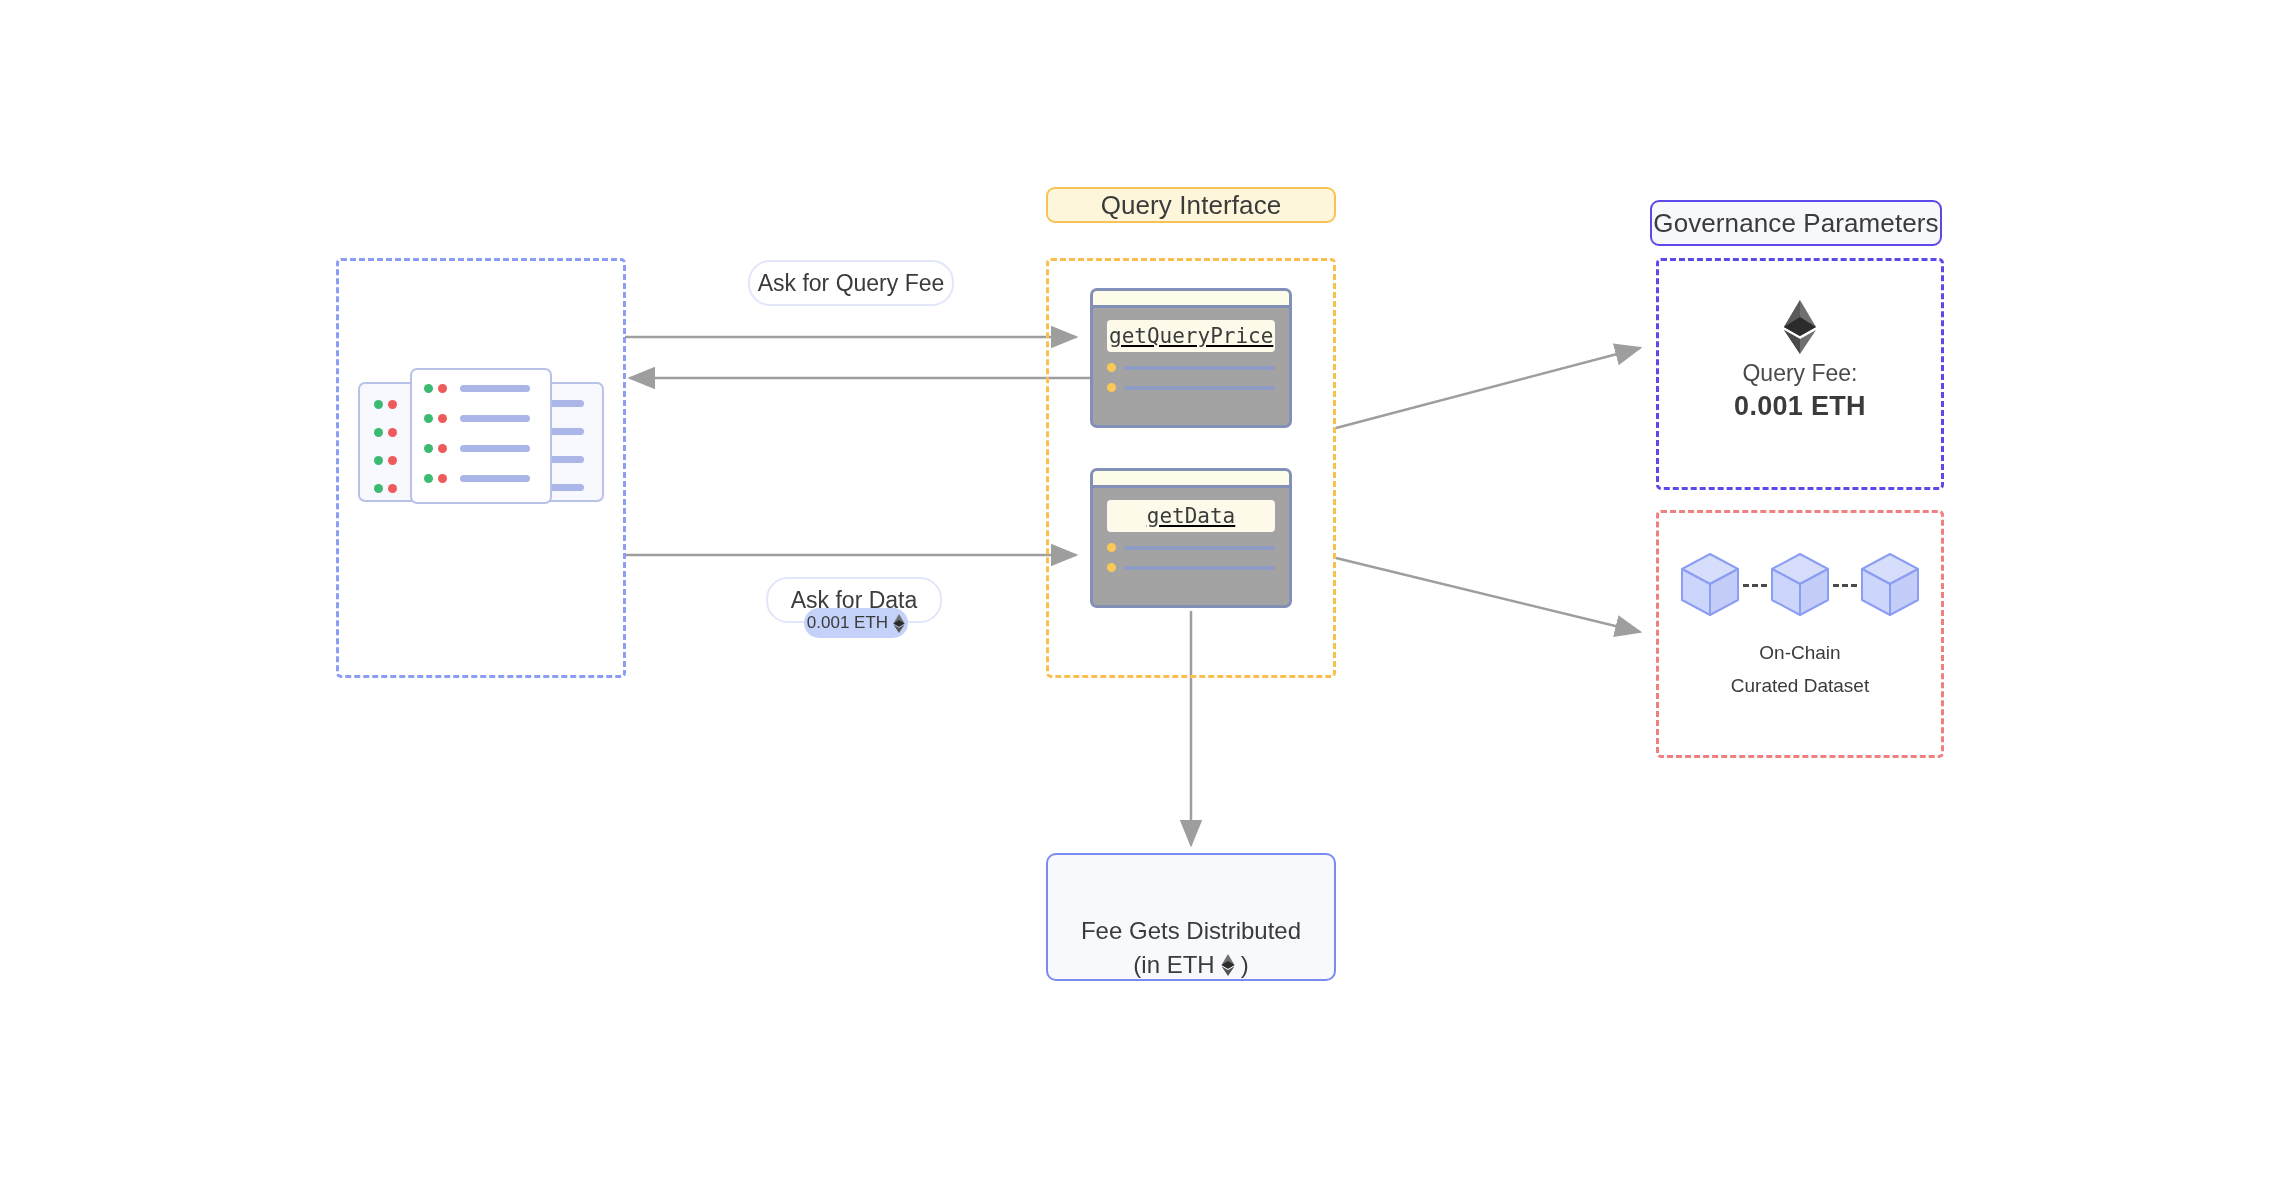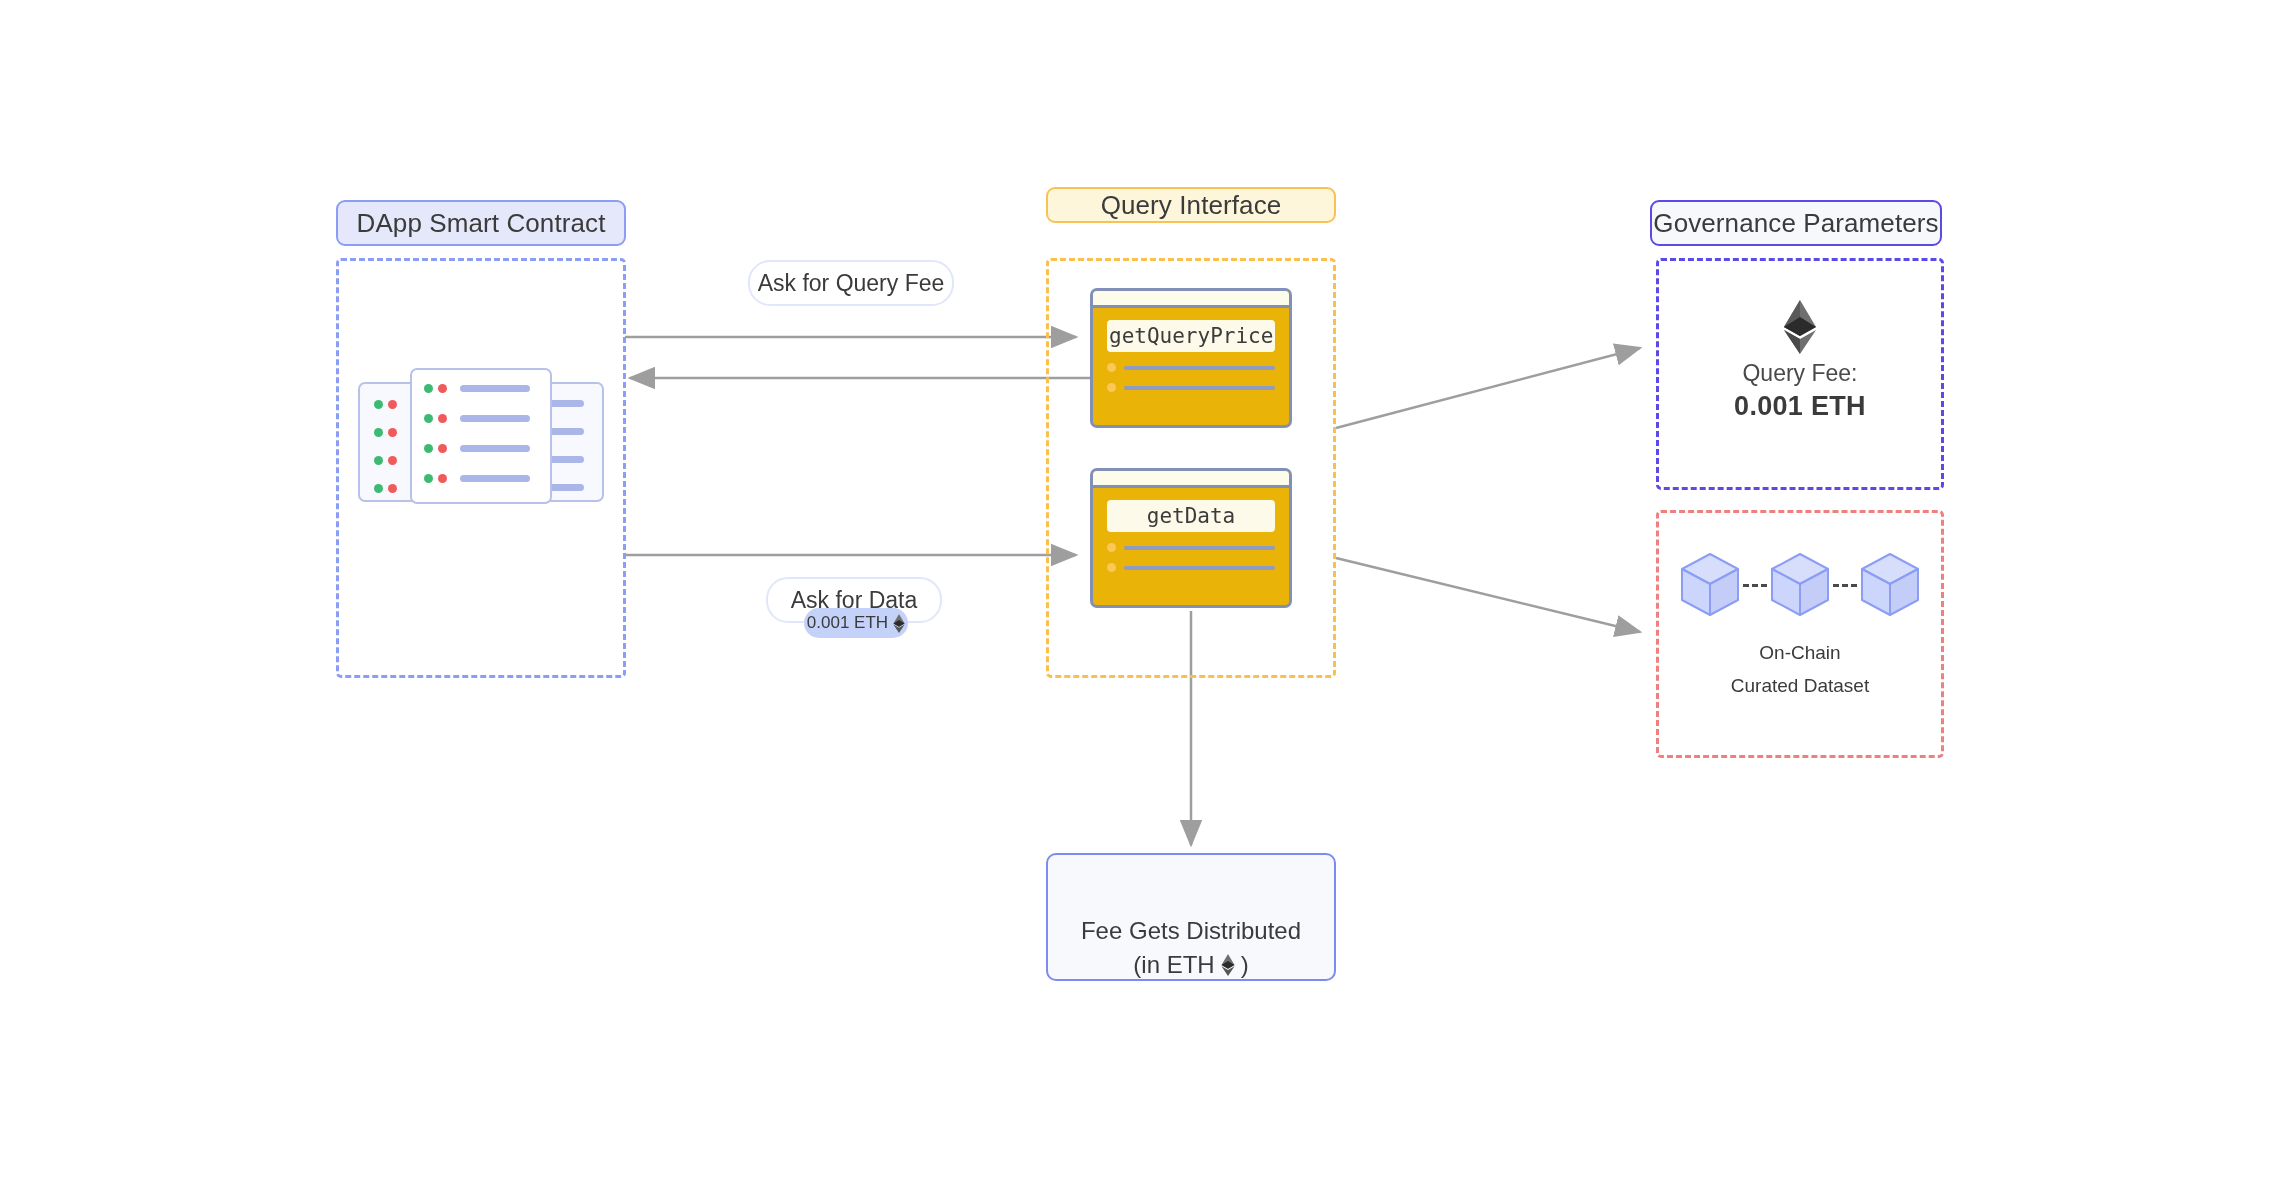--- a/index.html
+++ b/index.html
@@ -101,24 +101,25 @@
   .bar {
     height: 7px;
     border-radius: 4px;
     background: #aab5e8;
   }
 
   
   .method-card {
     position: absolute;
     box-sizing: border-box;
-    background: #eab308;
+    background: #a3a3a3;
     border: 3px solid #8290b8;
     border-radius: 7px;
     overflow: hidden;
+    text-decoration: underline;
   }
   .mc-price { left: 1090px; top: 288px; width: 202px; height: 140px; }
   .mc-data  { left: 1090px; top: 468px; width: 202px; height: 140px; }
   .mc-titlebar {
     height: 14px;
     background: #fdfbe9;
     border-bottom: 3px solid #8290b8;
   }
   .mc-body {
     padding: 12px 14px 10px 14px;
@@ -280,21 +281,20 @@
 
     <line x1="625" y1="555" x2="1076" y2="555" stroke="#9e9e9e" stroke-width="2.5" marker-end="url(#ah)"></line>
 
     <line x1="1336" y1="428" x2="1640" y2="348" stroke="#9e9e9e" stroke-width="2.5" marker-end="url(#ah)"></line>
 
     <line x1="1336" y1="558" x2="1640" y2="632" stroke="#9e9e9e" stroke-width="2.5" marker-end="url(#ah)"></line>
 
     <line x1="1191" y1="611" x2="1191" y2="845" stroke="#9e9e9e" stroke-width="2.5" marker-end="url(#ah)"></line>
   </svg>
 
-  <div class="group-header gh-dapp">DApp Smart Contract</div>
   <div class="group-box gb-dapp"></div>
 
   <div class="dapp-art">
     <div class="stack-card back-left">
       <div class="art-row" style="left:14px; top:16px;">
         <span class="dot green"></span>
         <span class="dot red"></span>
         <span class="bar" style="width:38px; margin-left:8px;"></span>
       </div>
       <div class="art-row" style="left:14px; top:44px;">

